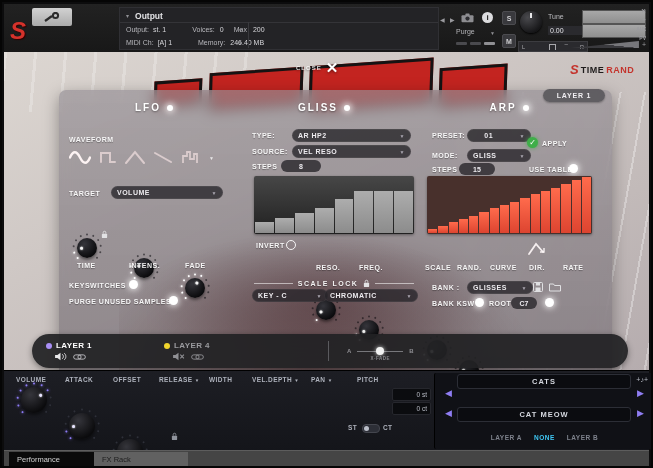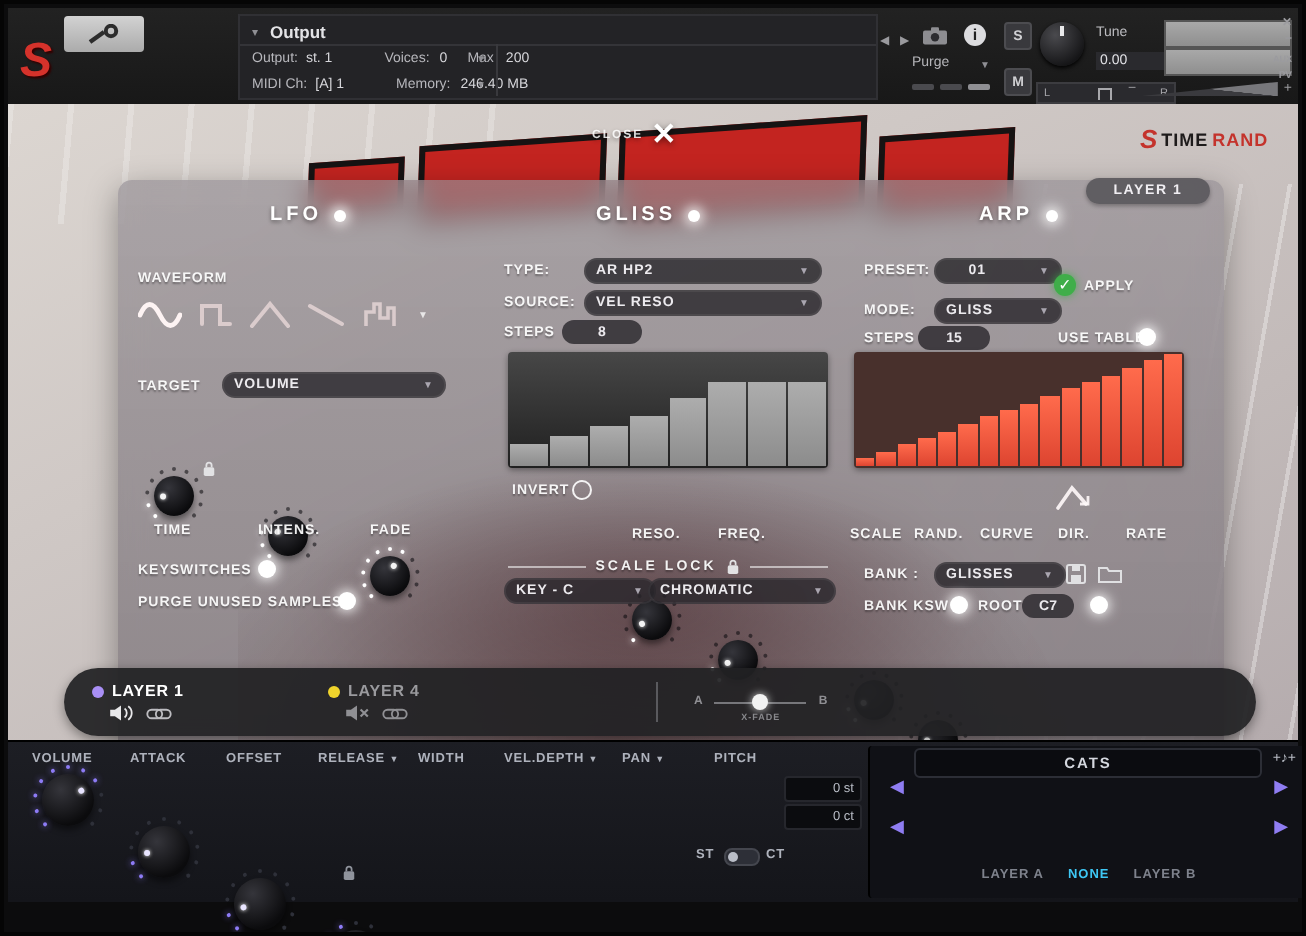--- a/index.html
+++ b/index.html
@@ -651,23 +651,34 @@
     </span>
 
     <div class="rpanel">
       <span class="abs" style="right:6px;top:3px;font-size:7px;color:#b9bdc6;">+♪+</span>
       <span class="selarrow" style="left:10px;top:14px;">◀</span>
       <div class="selbar" style="top:1px;">
           <span>CATS</span>
         </div>
       <span class="selarrow" style="right:10px;top:14px;">▶</span>
       <span class="selarrow" style="left:10px;top:34px;">◀</span>
+      <div class="selbar" style="top:34px;">
+          <span>CAT MEOW</span>
+        </div>
       <span class="selarrow" style="right:10px;top:34px;">▶</span>
       <div class="abrow">
         <span>LAYER A</span>
         <span class="none">NONE</span>
         <span>LAYER B</span>
       </div>
     </div>
   </div>
 
+  <div class="tabs">
+    <div class="tab" style="left:5px;width:78px;background:#0a0a0a;color:#d2d2d2;">
+      <span>Performance</span>
+    </div>
+    <div class="tab" style="left:90px;width:78px;background:#616161;color:#1d1d1d;">
+      <span>FX Rack</span>
+    </div>
+  </div>
 
 </div>
 
 </body></html>

